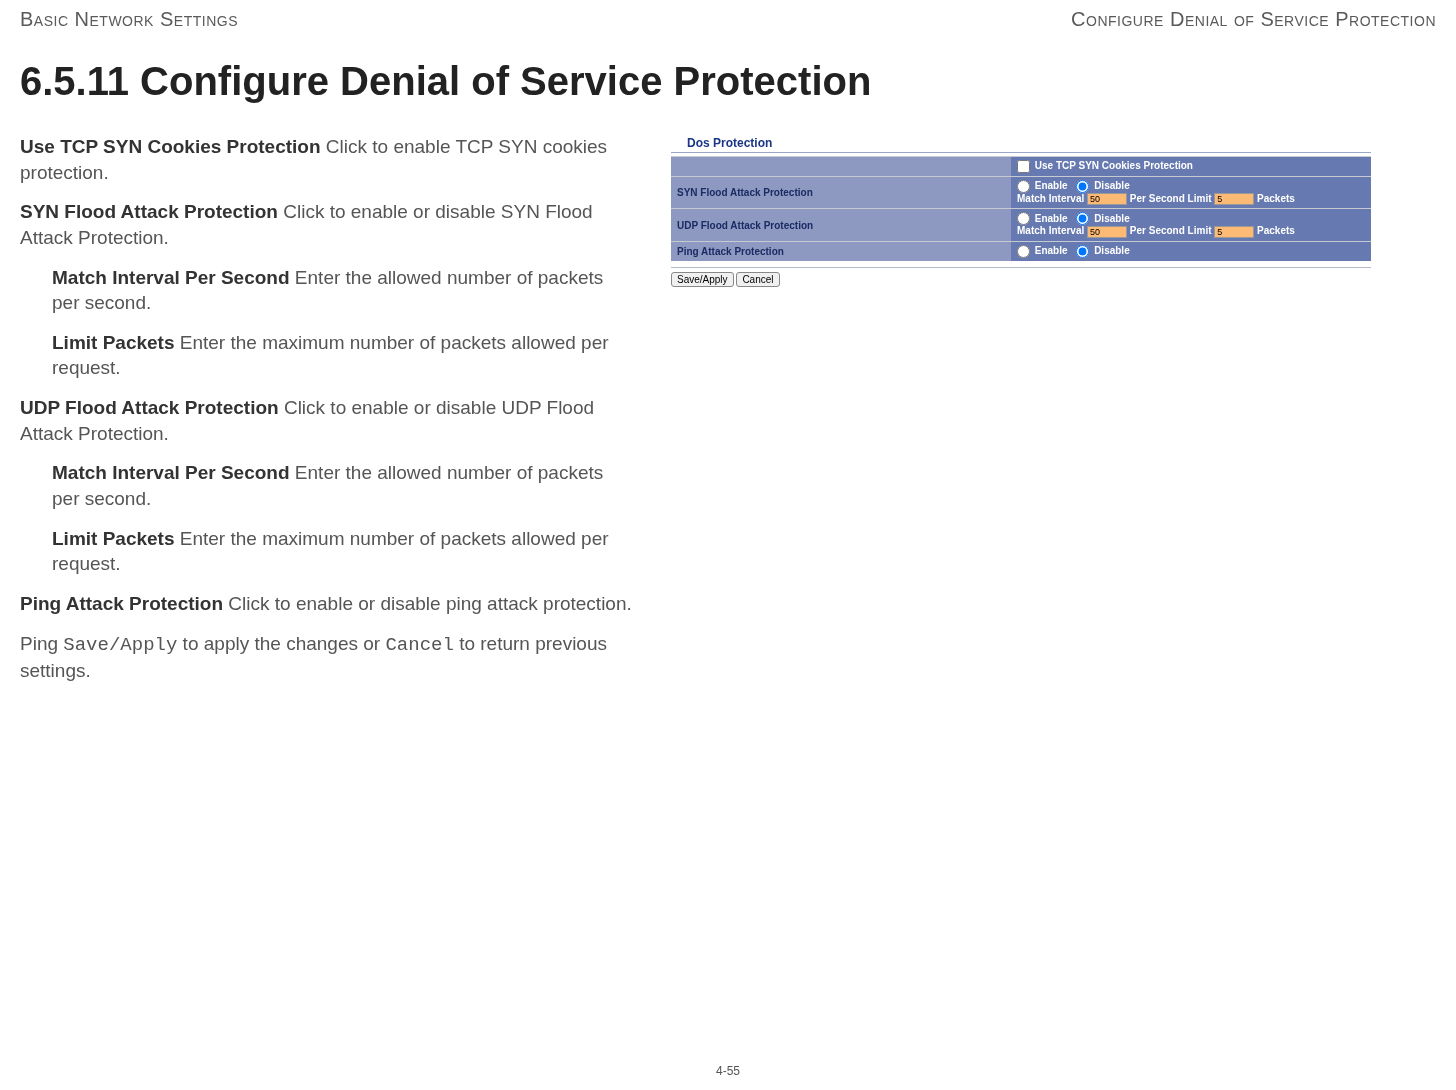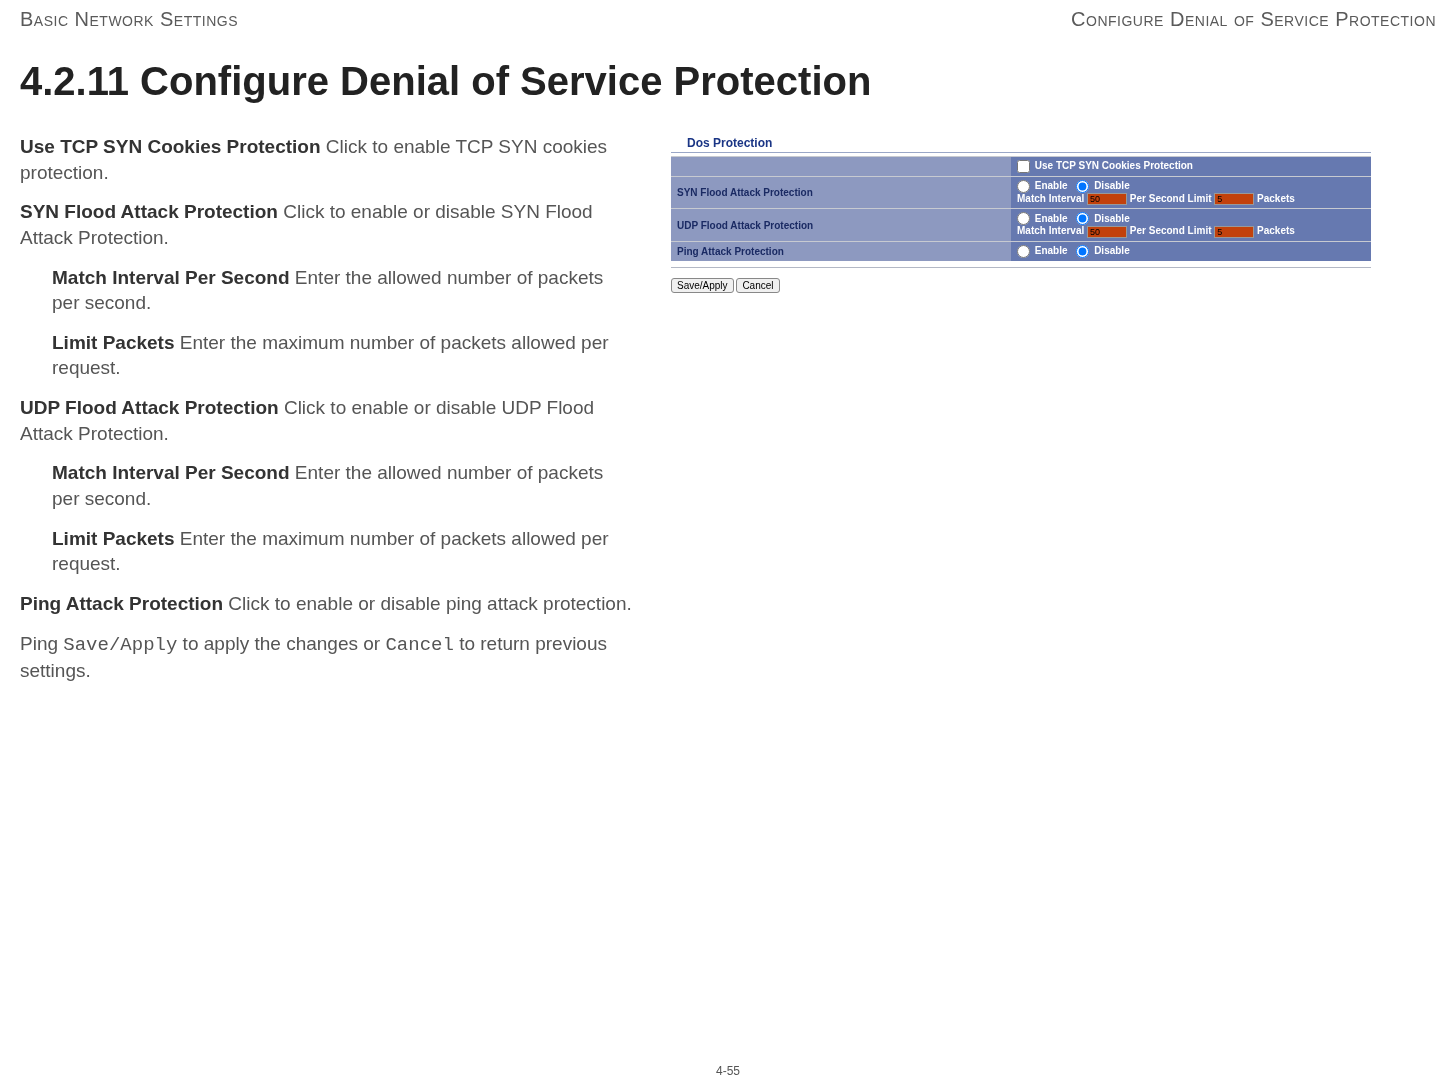--- a/index.html
+++ b/index.html
@@ -79,32 +79,32 @@
     font-size: 10px;
     font-weight: bold;
     padding: 3px 6px;
   }
   .row-content.single { height: 16px; }
   .row-content input[type="text"] {
     width: 40px;
     height: 12px;
     font-size: 9px;
     border: 1px solid #999;
-    background: #c2410c;
+    background: #fdba74;
     color: #000;
     padding: 0 2px;
     vertical-align: middle;
   }
   .row-content input[type="radio"],
   .row-content input[type="checkbox"] {
     vertical-align: middle;
     margin: 0 2px 0 0;
   }
   .row-content label { margin-right: 6px; }
-  .btnbar { margin-top: 10px; }
+  .btnbar { margin-top: 4px; }
   .btnbar button {
     font-size: 10px;
     background: #f0f0f0;
     border: 1px solid #888;
     border-radius: 3px;
     padding: 0 5px;
     height: 15px;
     line-height: 13px;
     cursor: pointer;
   }
@@ -119,21 +119,21 @@
   .sc { font-variant: small-caps; }
 </style>
 </head>
 <body>
 
 <div class="header-row">
   <div class="sc">Basic Network Settings</div>
   <div class="sc">Configure Denial of Service Protection</div>
 </div>
 
-<h1 class="main-heading">4.2.11 Configure Denial of Service Protection</h1>
+<h1 class="main-heading">6.5.11 Configure Denial of Service Protection</h1>
 
 <div class="content-row">
   <div class="left-col">
     <p>
       <span class="strong">Use TCP SYN Cookies Protection</span><span>  Click to enable TCP SYN cookies protection.</span>
     </p>
     <p>
       <span class="strong">SYN Flood Attack Protection</span><span>  Click to enable or disable SYN Flood Attack Protection.</span>
     </p>
     <p class="indent">

